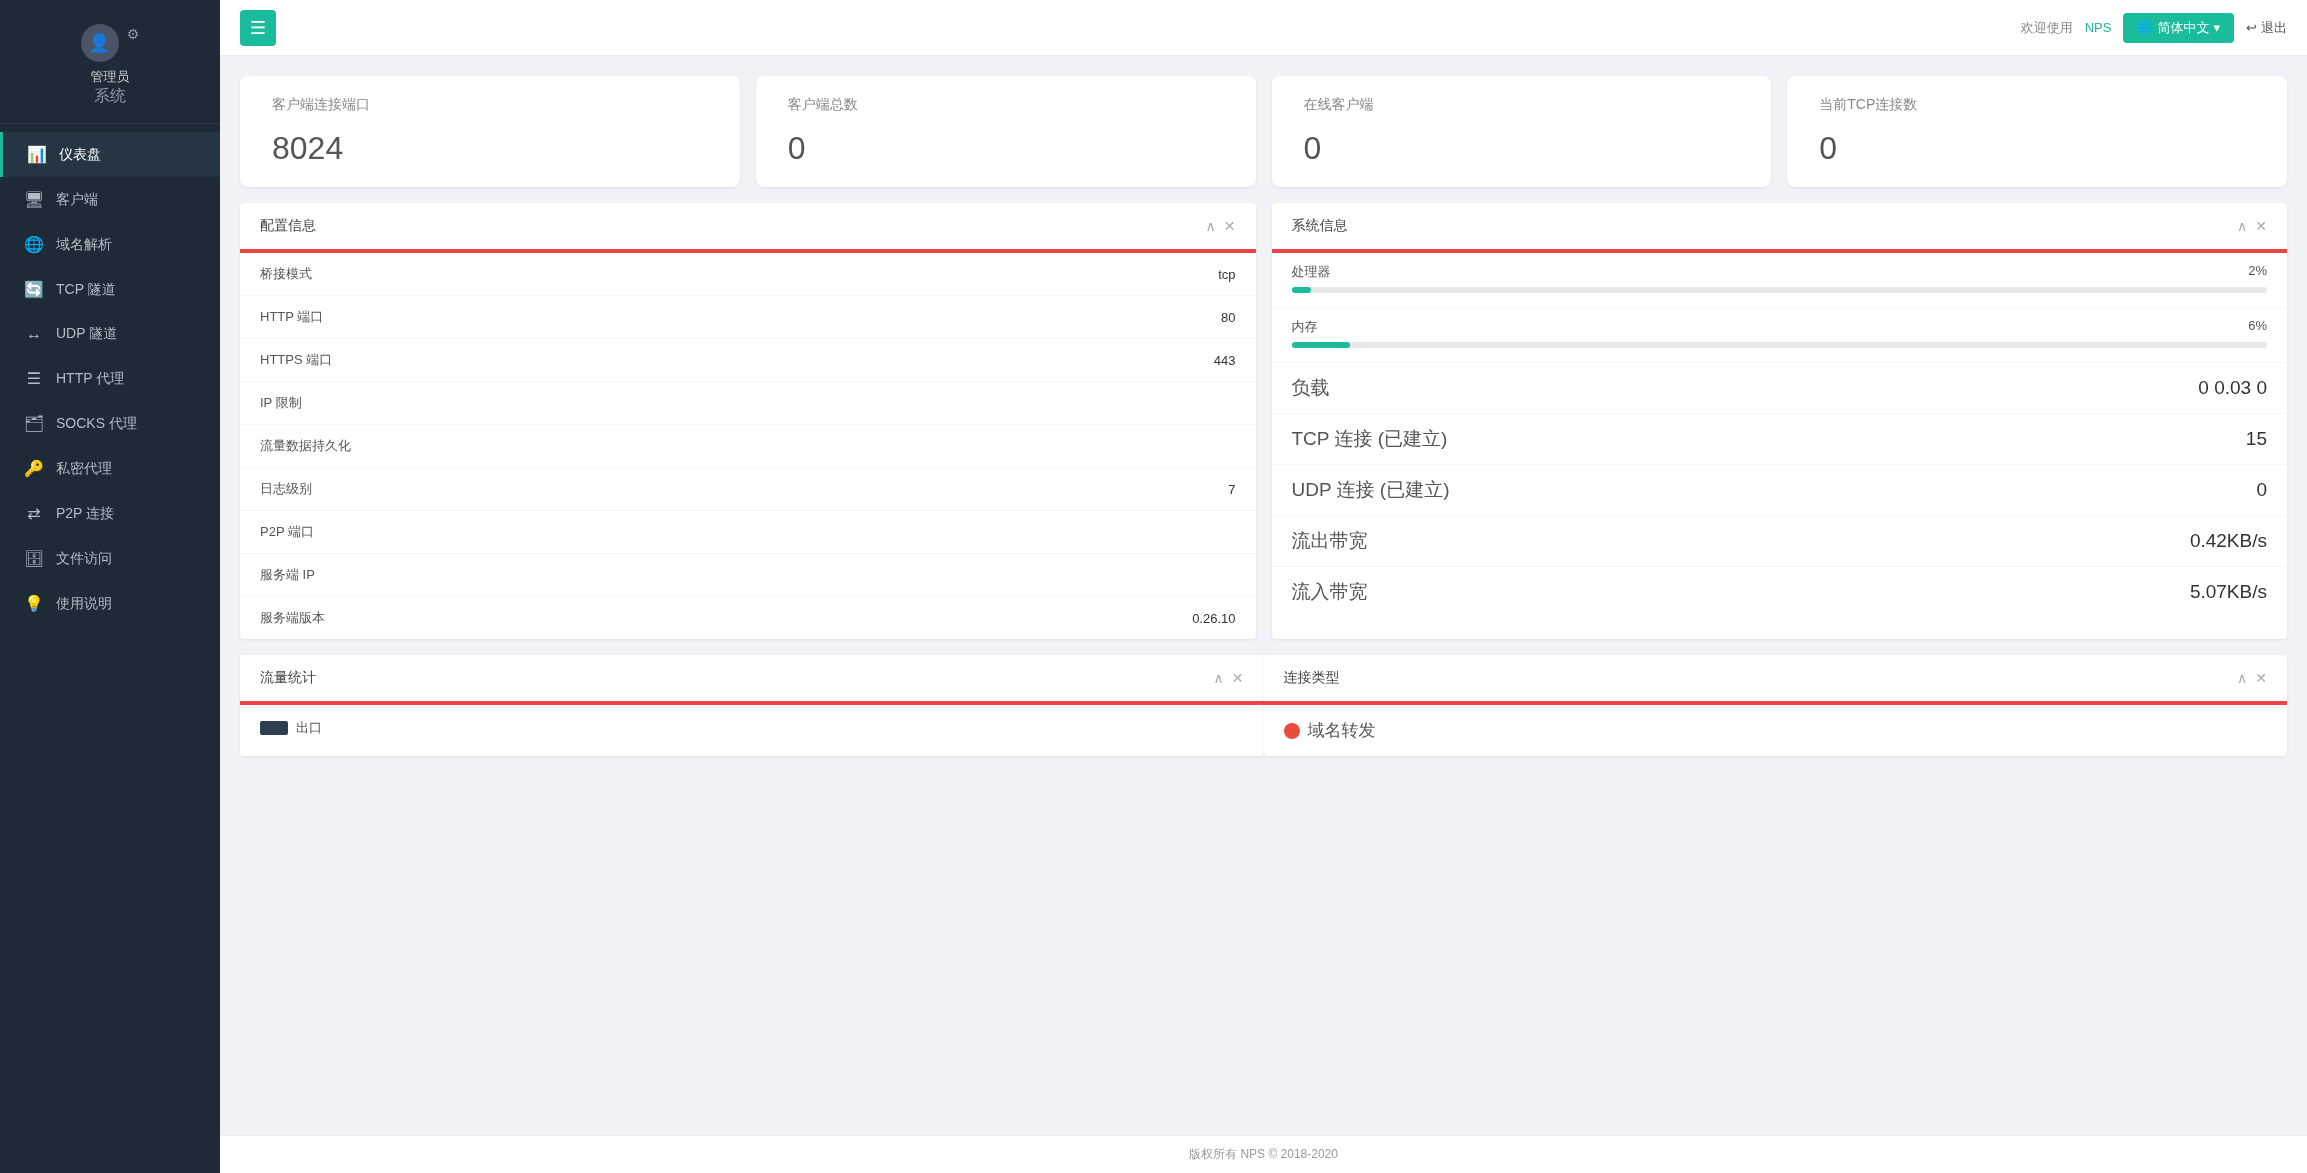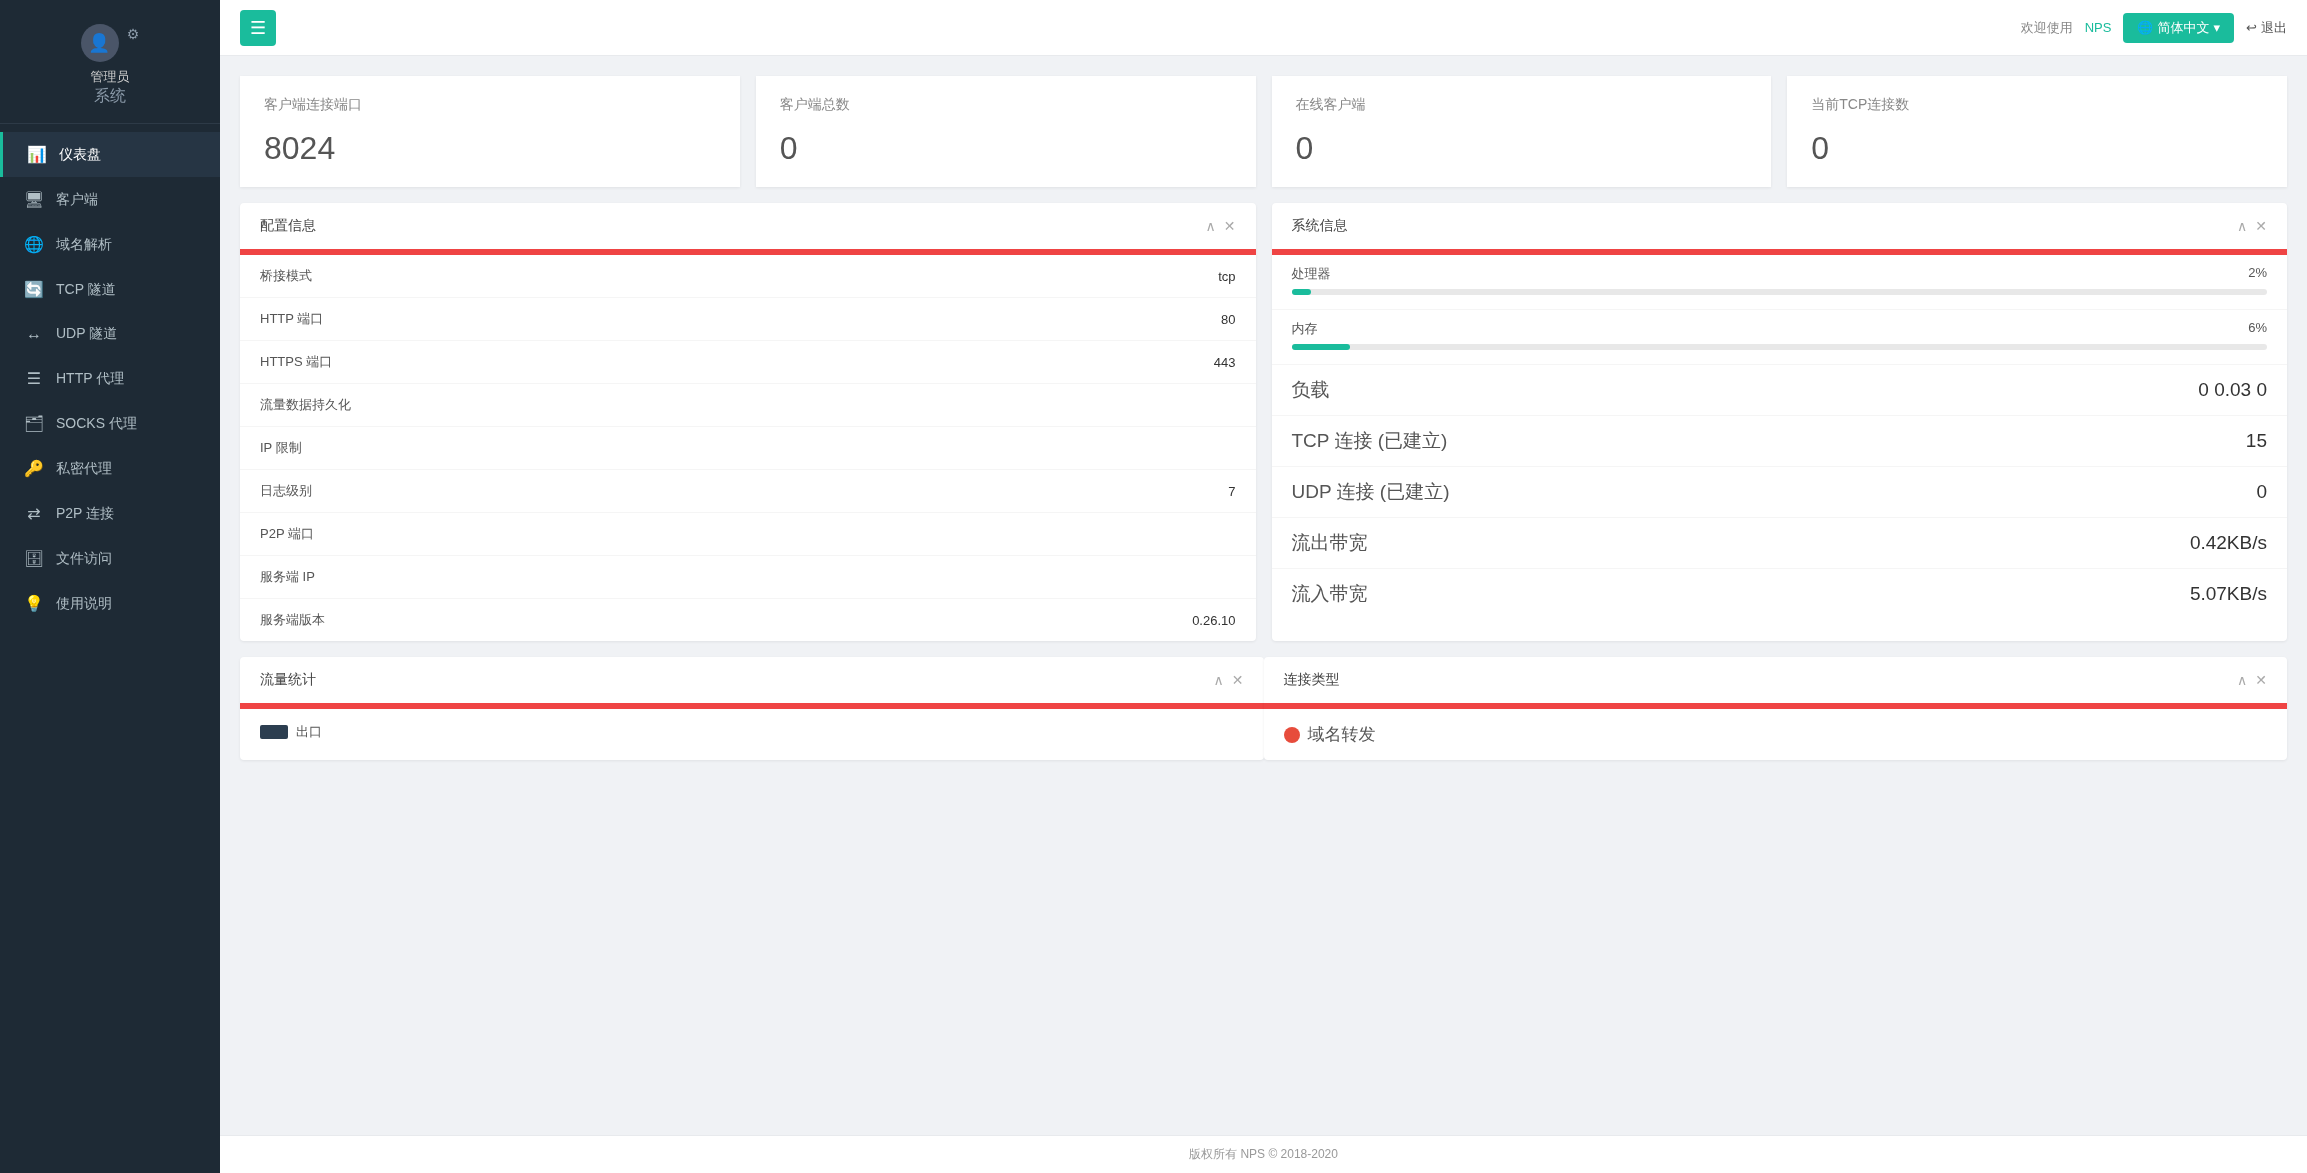--- a/index.html
+++ b/index.html
@@ -146,22 +146,22 @@
     }
 
     
     .stats-row {
       display: grid;
       grid-template-columns: 1fr 1fr 1fr 1fr;
       gap: 16px;
     }
     .stat-card {
       background: #fff;
-      border-radius: 0;
-      padding: 20px 24px;
+      border-radius: 8px;
+      padding: 20px 32px;
       box-shadow: 0 1px 3px rgba(0,0,0,0.07);
     }
     .stat-label {
       color: #888;
       font-size: 14px;
       margin-bottom: 16px;
     }
     .stat-value {
       font-size: 32px;
       color: #555;
@@ -179,21 +179,21 @@
     .panel {
       background: #fff;
       border-radius: 4px;
       box-shadow: 0 1px 3px rgba(0,0,0,0.07);
     }
     .panel-header {
       display: flex;
       align-items: center;
       justify-content: space-between;
       padding: 14px 20px;
-      border-bottom: 6px solid #ef4444;
+      border-bottom: 4px solid #ef4444;
       font-size: 14px;
       color: #444;
       font-weight: 500;
     }
     .panel-controls { display: flex; gap: 8px; color: #aaa; font-size: 14px; }
     .panel-ctrl-btn { cursor: pointer; background: none; border: none; color: #aaa; font-size: 14px; }
 
     .panel-body { padding: 0; }
     .config-row {
       display: flex;
@@ -422,25 +422,25 @@
   </div>
             <div class="config-row">
     <span class="config-key">HTTP 端口</span>
     <span class="config-val">80</span>
   </div>
             <div class="config-row">
     <span class="config-key">HTTPS 端口</span>
     <span class="config-val">443</span>
   </div>
             <div class="config-row">
+    <span class="config-key">IP 限制</span>
+    <span class="config-val"></span>
+  </div>
+            <div class="config-row">
     <span class="config-key">流量数据持久化</span>
-    <span class="config-val"></span>
-  </div>
-            <div class="config-row">
-    <span class="config-key">IP 限制</span>
     <span class="config-val"></span>
   </div>
             <div class="config-row">
     <span class="config-key">日志级别</span>
     <span class="config-val">7</span>
   </div>
             <div class="config-row">
     <span class="config-key">P2P 端口</span>
     <span class="config-val"></span>
   </div>

